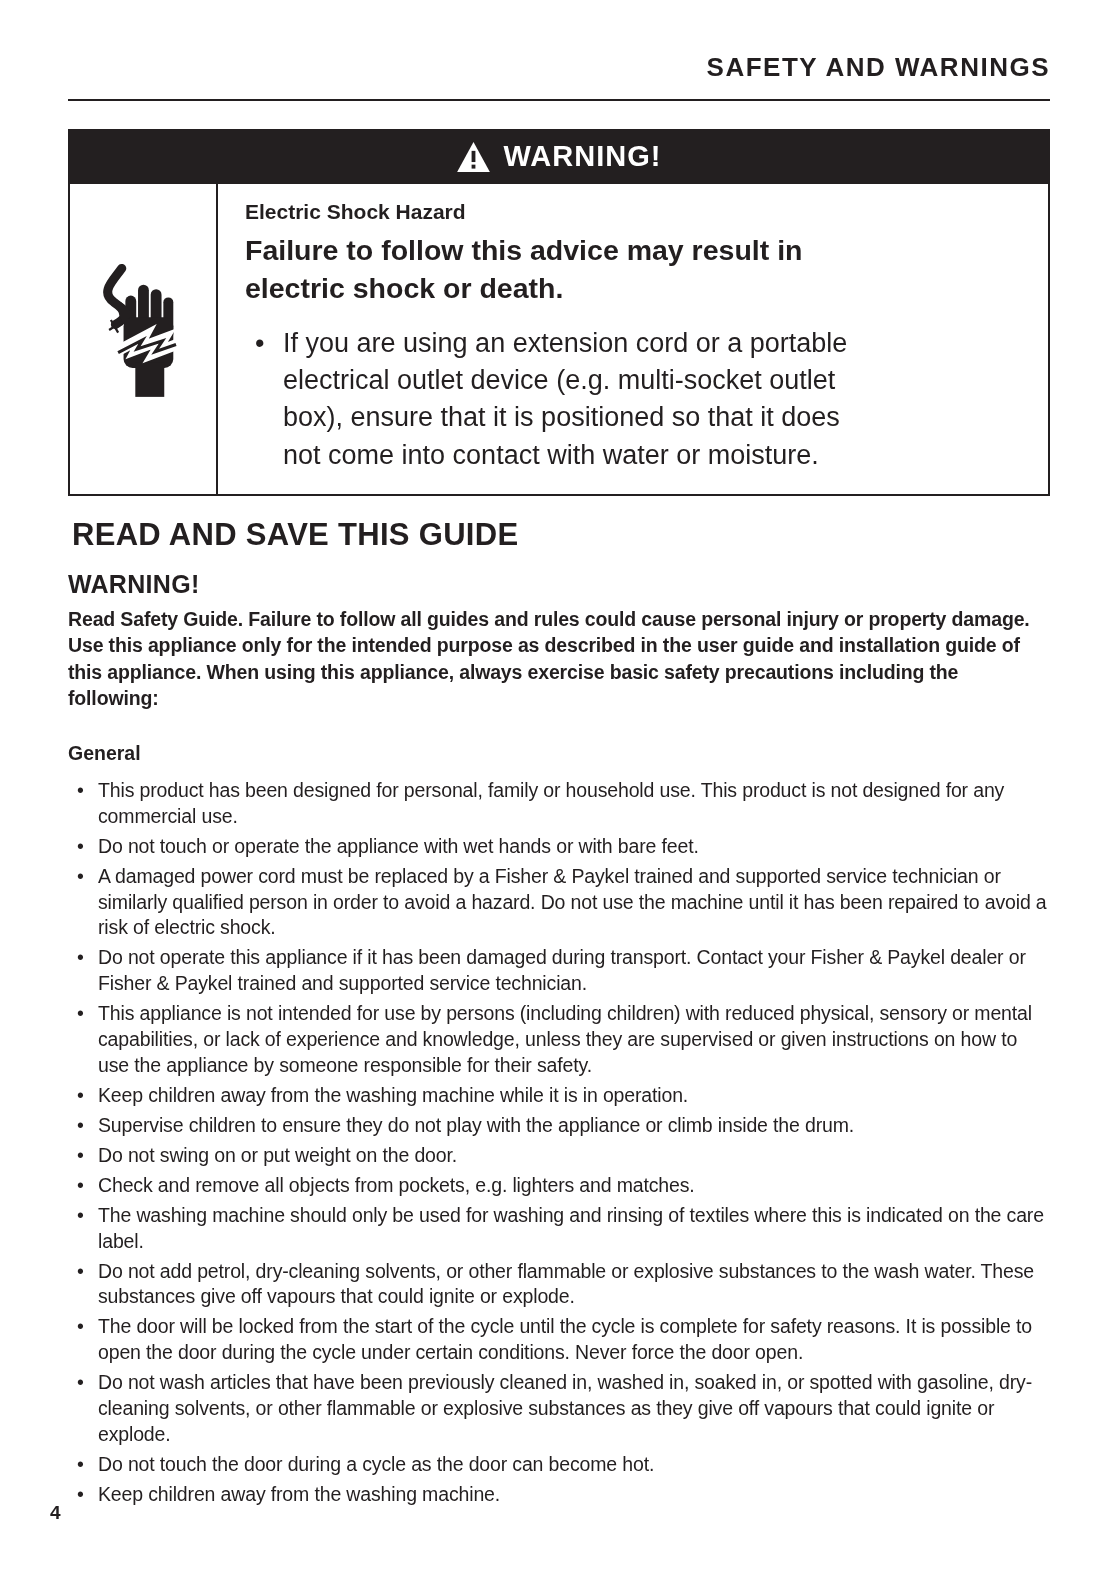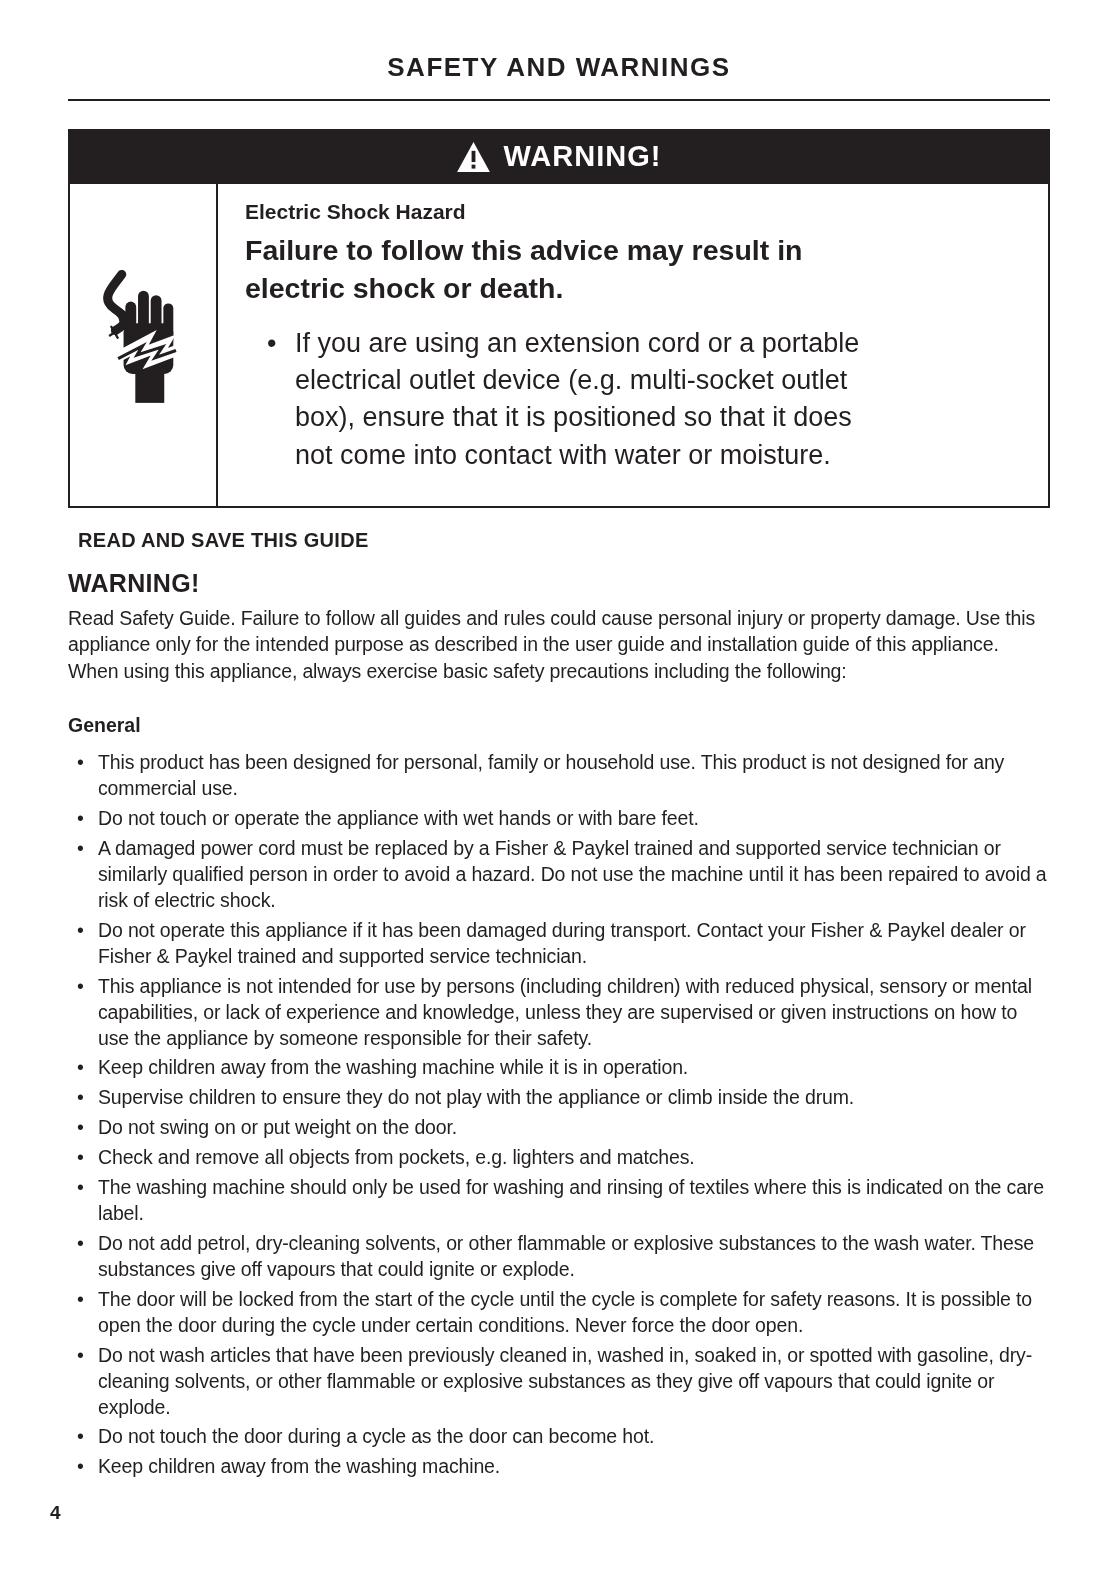--- a/index.html
+++ b/index.html
@@ -9,21 +9,21 @@
     height: 1587px;
     background: #ffffff;
     color: #231f20;
     font-family: "Liberation Sans", sans-serif;
     overflow: hidden;
   }
   .content { margin: 0 68px; width: 982px; }
 
   .doc-title {
     padding-top: 52px;
-    text-align: center;
+    text-align: right;
     font-weight: bold;
     font-size: 26px;
     letter-spacing: 1.5px;
   }
   .title-rule { border-top: 2px solid #231f20; margin-top: 16px; }
 
   .warning-box { margin-top: 28px; border: 2px solid #231f20; }
   .warning-box-header {
     background: #231f20;
     color: #ffffff;
@@ -53,33 +53,33 @@
   .hazard-title { font-size: 21px; font-weight: bold; margin: 2px 0 8px; }
   .hazard-subtitle {
     font-size: 28.5px;
     font-weight: bold;
     line-height: 1.33;
     white-space: pre-line;
     margin-bottom: 17px;
   }
   .hazard-bullets {
     list-style: none;
-    margin: 16px; padding: 0;
+    margin: 4px; padding: 0;
     font-size: 27px;
     line-height: 1.38;
     white-space: pre-line;
   }
   .hazard-bullets li { position: relative; padding-left: 34px; }
   .hazard-bullets li::before { content: "\2022"; position: absolute; left: 6px; }
 
-  .h-read { font-size: 20px; font-weight: bold; margin: 21px 10px 0; letter-spacing: 0.3px; }
+  .h-read { font-size: 31px; font-weight: bold; margin: 21px 4px 0; letter-spacing: 0.3px; }
   .h-warn { font-size: 25px; font-weight: bold; margin: 17px 0 0; letter-spacing: 0.3px; }
   .warn-para {
     font-size: 19.5px;
-    font-weight: normal;
+    font-weight: bold;
     line-height: 1.36;
     margin: 7px 0 8px;
     letter-spacing: -0.15px;
   }
   .h-general { font-size: 19.5px; font-weight: bold; margin: 30px 0 0; }
   .general-list {
     list-style: none;
     margin: 13px 0 6px;
     padding: 0;
     font-size: 19.5px;

